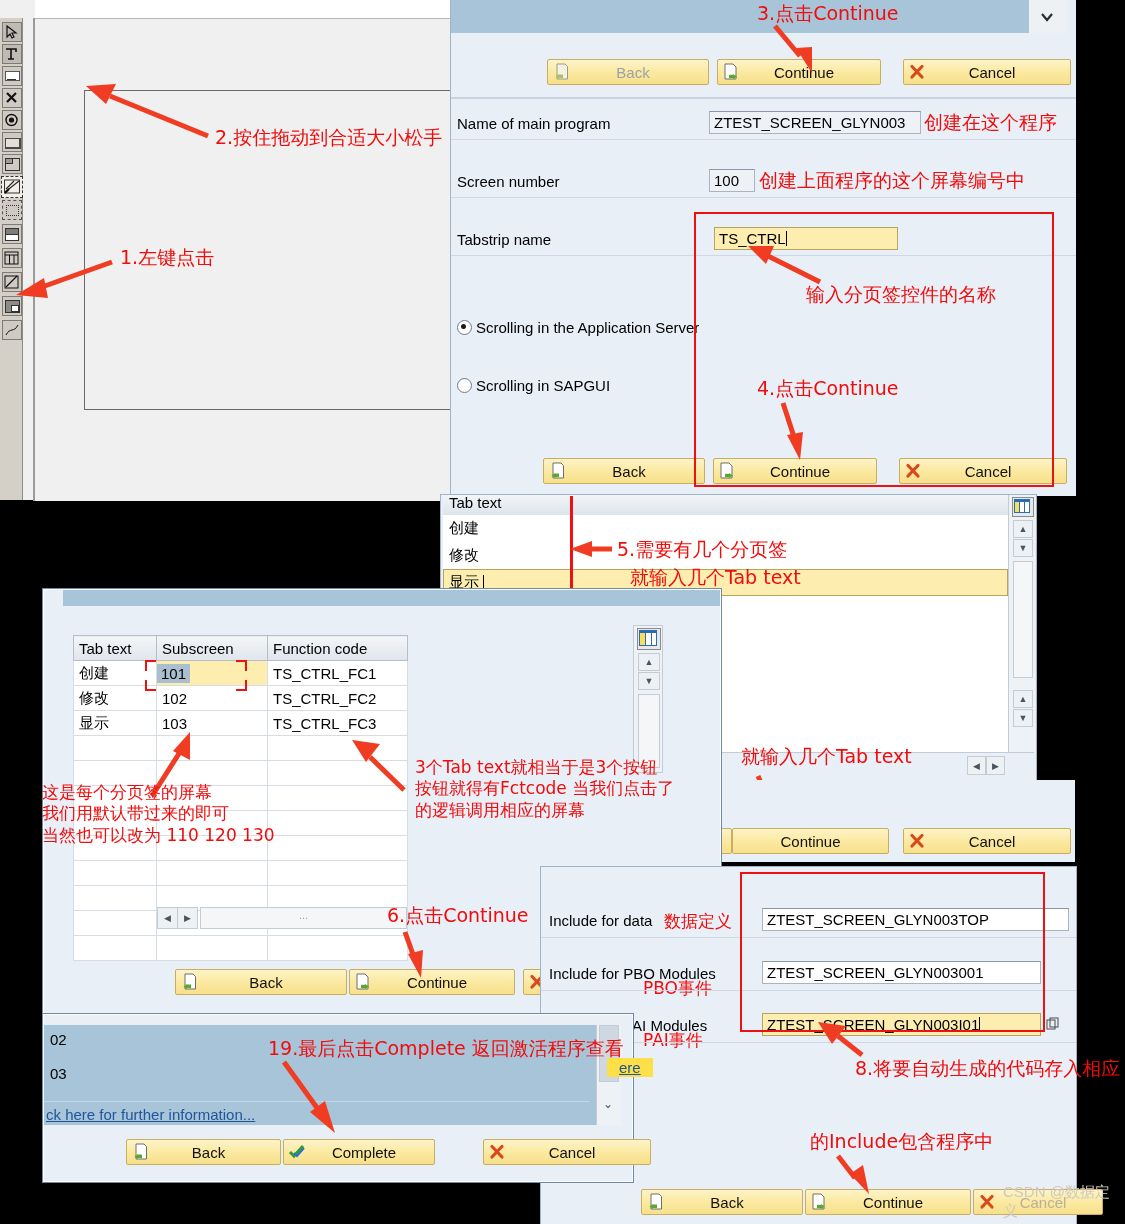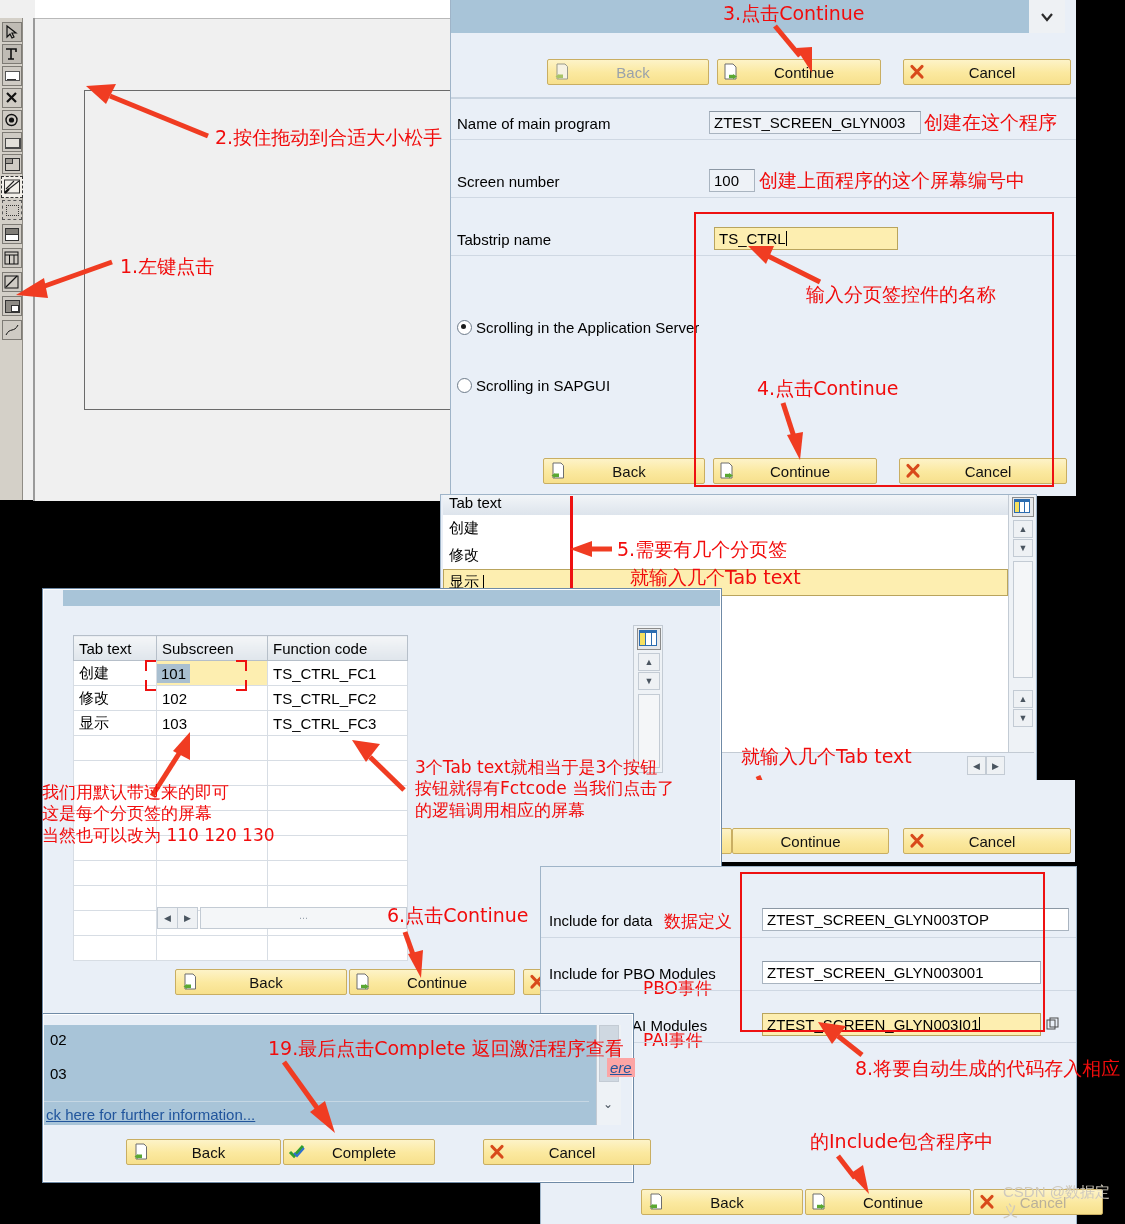--- a/index.html
+++ b/index.html
@@ -123,21 +123,21 @@
           <path d="M3 14 C7 6, 11 12, 15 4" stroke="#111" fill="none"></path>
         </svg>
     </div>
   </div>
 
   <div class="abs" style="left:33px;top:18px;width:419px;height:482px;background:#f0f0f0;border-left:2px solid #9a9a9a;border-top:1px solid #9a9a9a;"></div>
   <div class="abs" style="left:84px;top:90px;width:368px;height:318px;border:1px solid #6a6a6a;background:#f0f0f0;"></div>
   <div class="abs" style="left:35px;top:0px;width:417px;height:18px;background:#fff;border-bottom:1px solid #b9b9b9;"></div>
 </div>
 
-<div class="abs anno" style="left:120px;top:246px;margin-top:9px;">1.左键点击</div>
+<div class="abs anno" style="left:120px;top:246px;">1.左键点击</div>
 <svg class="arrow" style="left:0;top:0;width:1125px;height:1224px;">
   <g>
     <path d="M112,262 L42,287" stroke="#f03c22" stroke-width="5" fill="none"></path>
     <path d="M16,295 L44,278 L48,298 Z" fill="#f03c22"></path>
   </g>
 </svg>
 
 <div class="abs anno" style="left:215px;top:126px;">2.按住拖动到合适大小松手</div>
 <svg class="arrow" style="left:0;top:0;width:1125px;height:1224px;">
   <g>
@@ -238,21 +238,21 @@
   <div class="abs sap-btn" style="left:448px;top:458px;width:168px;">
     <span class="bi">
       <svg width="16" height="16" viewBox="0 0 16 16">
           <path d="M3 2.5 L13 13 M13 2.5 L3 13" stroke="#d84a1b" stroke-width="3.2" stroke-linecap="round"></path>
         </svg>
     </span>
     <span class="bl">Cancel</span>
   </div>
 </div>
 
-<div class="abs anno" style="left:723px;top:2px;">3.点击Continue</div>
+<div class="abs anno" style="left:757px;top:2px;">3.点击Continue</div>
 <svg class="arrow" style="left:0;top:0;width:1125px;height:1224px;">
   <g>
     <path d="M775,26 L800,56" stroke="#f03c22" stroke-width="5" fill="none"></path>
     <path d="M812,73 L796,48 L812,47 Z" fill="#f03c22"></path>
   </g>
 </svg>
 
 <div class="abs redbox" style="left:694px;top:212px;width:360px;height:275px;"></div>
 
 <div class="abs anno" style="left:806px;top:283px;">
@@ -489,22 +489,22 @@
   </div>
 </div>
 
 <svg class="arrow" style="left:0;top:0;width:1125px;height:1224px;">
   <g>
     <path d="M152,796 L180,752" stroke="#f03c22" stroke-width="5" fill="none"></path>
     <path d="M190,732 L190,760 L173,751 Z" fill="#f03c22"></path>
   </g>
 </svg>
 <div class="abs anno sm" style="left:42px;top:782px;">
+  <div>这是每个分页签的屏幕</div>
   <div>我们用默认带过来的即可</div>
-  <div>这是每个分页签的屏幕</div>
   <div>当然也可以改为 110 120 130</div>
 </div>
 
 <svg class="arrow" style="left:0;top:0;width:1125px;height:1224px;">
   <g>
     <path d="M404,790 L370,757" stroke="#f03c22" stroke-width="5" fill="none"></path>
     <path d="M352,740 L380,744 L366,762 Z" fill="#f03c22"></path>
   </g>
 </svg>
 <div class="abs anno sm" style="left:415px;top:757px;">
@@ -638,21 +638,21 @@
   <div class="abs sap-btn" style="left:440px;top:125px;width:168px;">
     <span class="bi">
       <svg width="16" height="16" viewBox="0 0 16 16">
           <path d="M3 2.5 L13 13 M13 2.5 L3 13" stroke="#d84a1b" stroke-width="3.2" stroke-linecap="round"></path>
         </svg>
     </span>
     <span class="bl">Cancel</span>
   </div>
 </div>
 
-<div class="abs" style="left:607px;top:1058px;color:#21559c;font-size:15px;text-decoration:underline;background:#fca5a5;padding:1px 3px;font-style:italic;">ere</div>
+<div class="abs" style="left:607px;top:1058px;color:#21559c;font-size:15px;text-decoration:underline;background:#fde047;padding:1px 12px;">ere</div>
 
 <div class="abs anno" style="left:268px;top:1037px;">19.最后点击Complete 返回激活程序查看</div>
 <svg class="arrow" style="left:0;top:0;width:1125px;height:1224px;">
   <g>
     <path d="M284,1062 L320,1112" stroke="#f03c22" stroke-width="5" fill="none"></path>
     <path d="M335,1133 L310,1112 L325,1101 Z" fill="#f03c22"></path>
   </g>
 </svg>
 
 </body></html>

